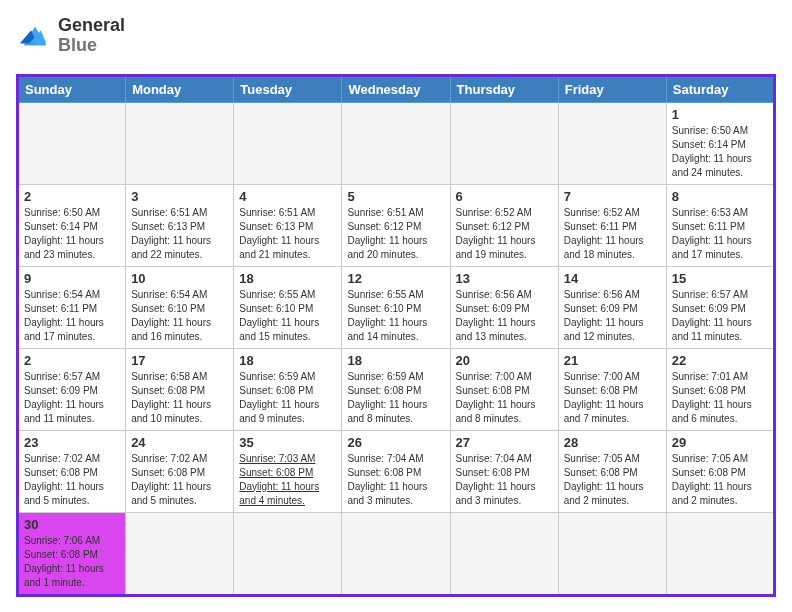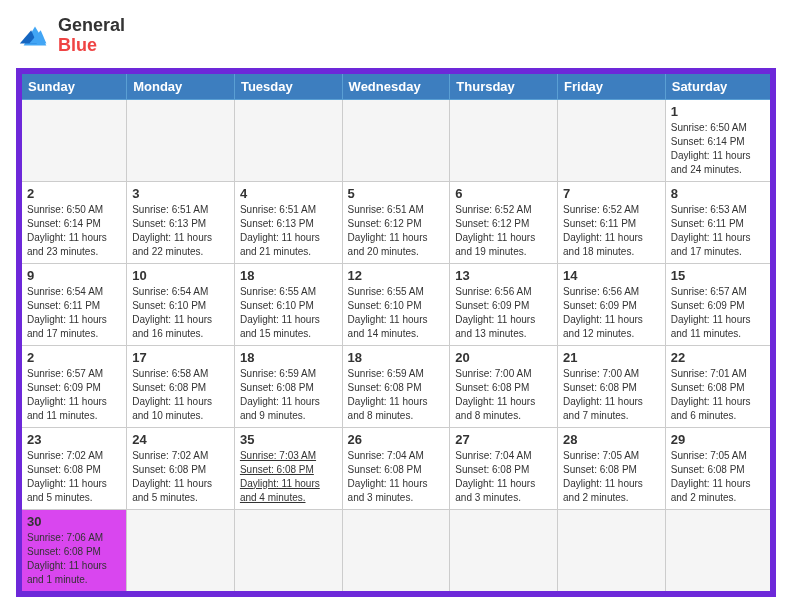--- a/index.html
+++ b/index.html
@@ -7,56 +7,56 @@
       font-family: Arial, sans-serif;
       background: #fff;
       width: 792px;
       min-height: 612px;
       padding: 16px;
     }
     .header {
       display: flex;
       justify-content: space-between;
       align-items: flex-end;
-      margin-bottom: 12px;
+      margin-bottom: 18px;
     }
     .logo {
       display: flex;
       align-items: center;
       gap: 4px;
     }
     .logo-text {
       font-size: 18px;
       font-weight: bold;
       color: #333;
       line-height: 1.1;
     }
     .logo-text span {
-      color: #ef4444;
+      color: #737373;
     }
     .logo-bird {
       width: 38px;
       height: 38px;
     }
     .title-block {
       text-align: right;
     }
     .month-title {
       font-size: 32px;
       font-weight: bold;
       color: #333;
     }
     .location-title {
       font-size: 15px;
       color: #333;
     }
     .calendar {
       width: 100%;
       border-collapse: collapse;
-      border: 6px solid #6d28d9;
+      border: 3px solid #6d28d9;
     }
     .calendar th {
       background: #3d7ebf;
       color: #fff;
       font-size: 13px;
       font-weight: bold;
       padding: 5px 6px;
       text-align: left;
       border: 1px solid #5a9fd4;
     }

